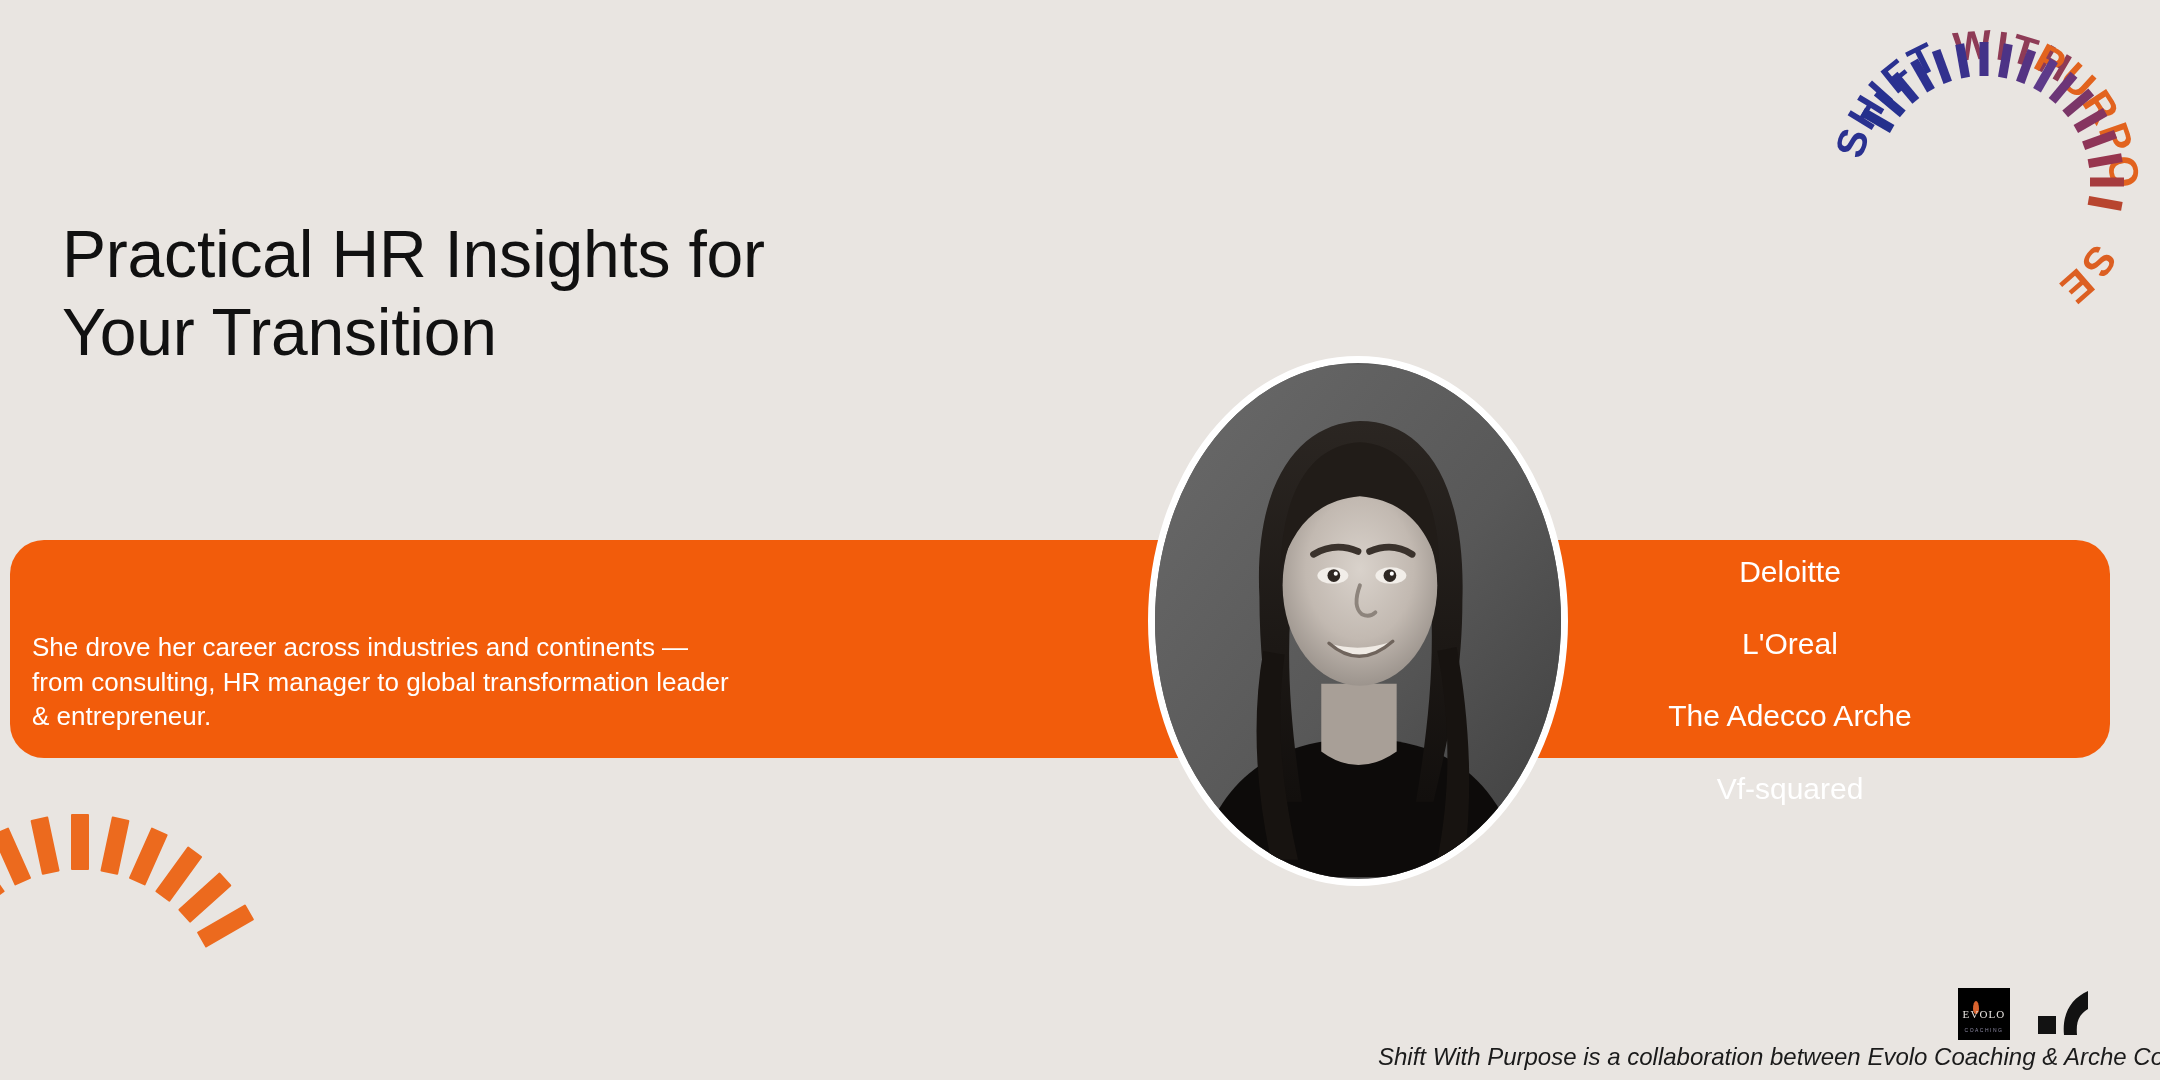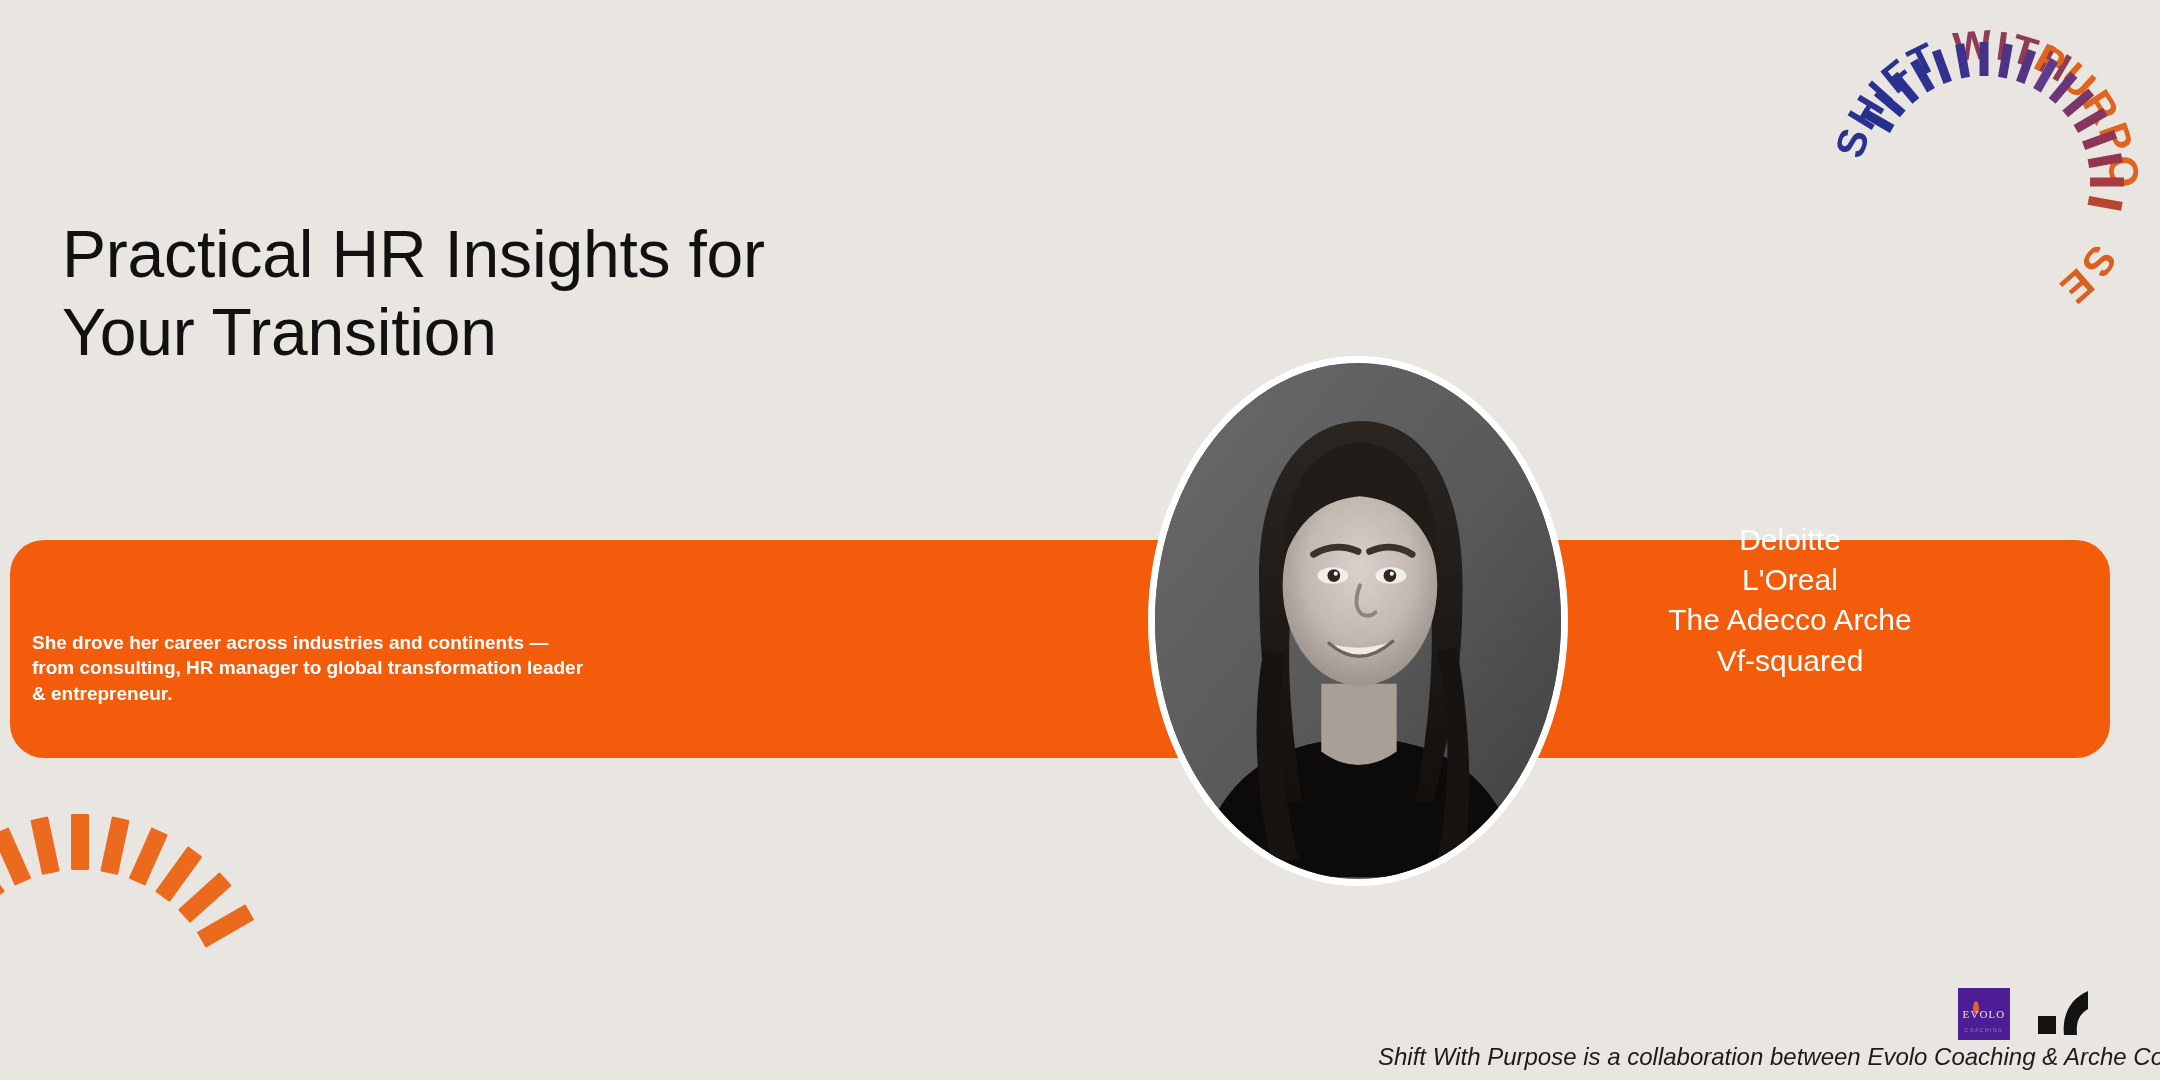--- a/index.html
+++ b/index.html
@@ -31,32 +31,32 @@
   .speaker-name{
     position:absolute;left:0;top:18px;width:1160px;
     text-align:center;
     color:#FFFFFF;
     font-size:45px;font-weight:bold;
     letter-spacing:0.6px;
   }
   .speaker-bio{
     position:absolute;left:22px;top:90px;width:1090px;
     color:#FFFFFF;
-    font-size:19px;line-height:1.33;
-    font-weight:700;
+    font-size:26px;line-height:1.33;
+    font-weight:400;
     white-space:pre-line;
   }
   .companies{
     position:absolute;right:40px;top:-20px;width:560px;
     text-align:center;
     color:#FFFFFF;
     font-size:30px;line-height:1.34;
     z-index:4;
   }
-  .companies div{white-space:nowrap;}
+  .companies div{white-space:nowrap;margin-top:32px;}
 
   
   .portrait-wrap{
     position:absolute;left:1148px;top:356px;
     width:420px;height:530px;
     z-index:3;
   }
   .portrait{
     position:absolute;inset:0;
     border-radius:50%;
@@ -87,21 +87,21 @@
     font-size:24px;font-style:italic;color:#1b1b1b;
     white-space:nowrap;
     z-index:5;
   }
   .footer-logos{
     position:absolute;left:1958px;top:988px;
     display:flex;align-items:center;gap:26px;
     z-index:5;
   }
   .evolo-mark{
-    width:52px;height:52px;background:#4c1d95;
+    width:52px;height:52px;background:#000000;
     display:flex;align-items:center;justify-content:center;
     position:relative;
   }
   .evolo-mark .evolo-text{
     color:#E7E3DF;font-size:11px;letter-spacing:1.1px;
     font-family:"Liberation Serif", serif;
     position:relative;z-index:2;
   }
   .evolo-mark .evolo-sub{
     position:absolute;bottom:7px;left:0;right:0;text-align:center;

